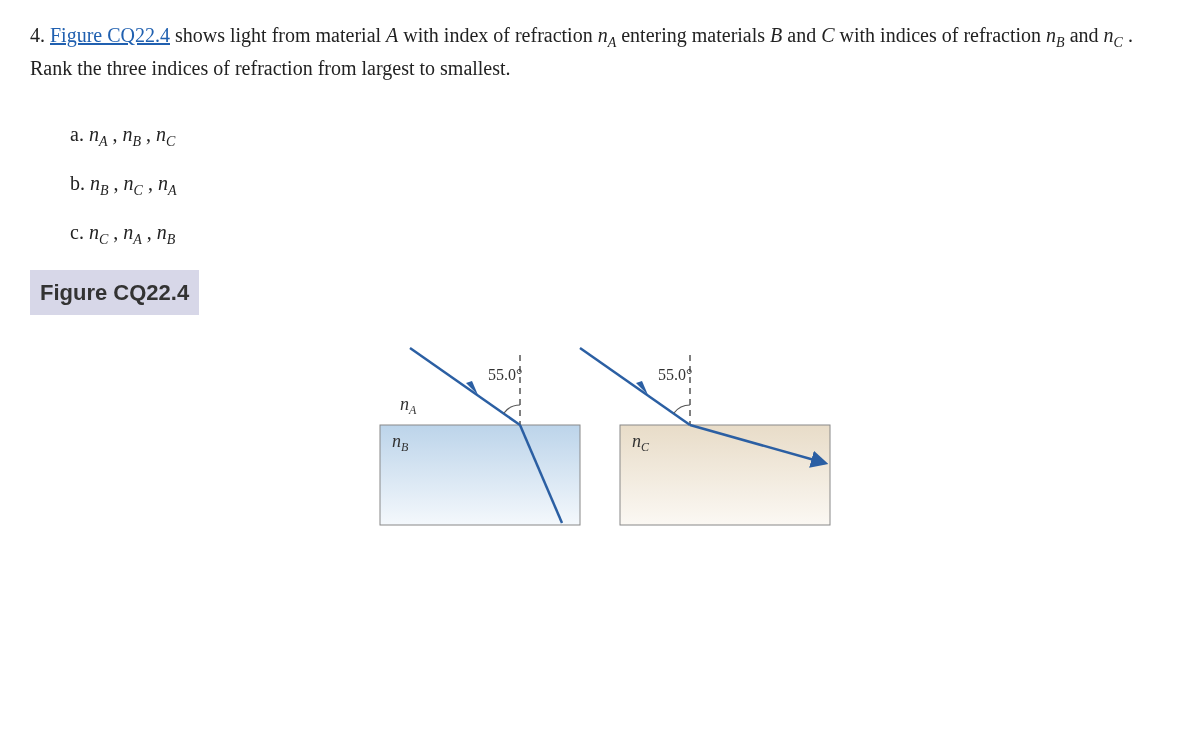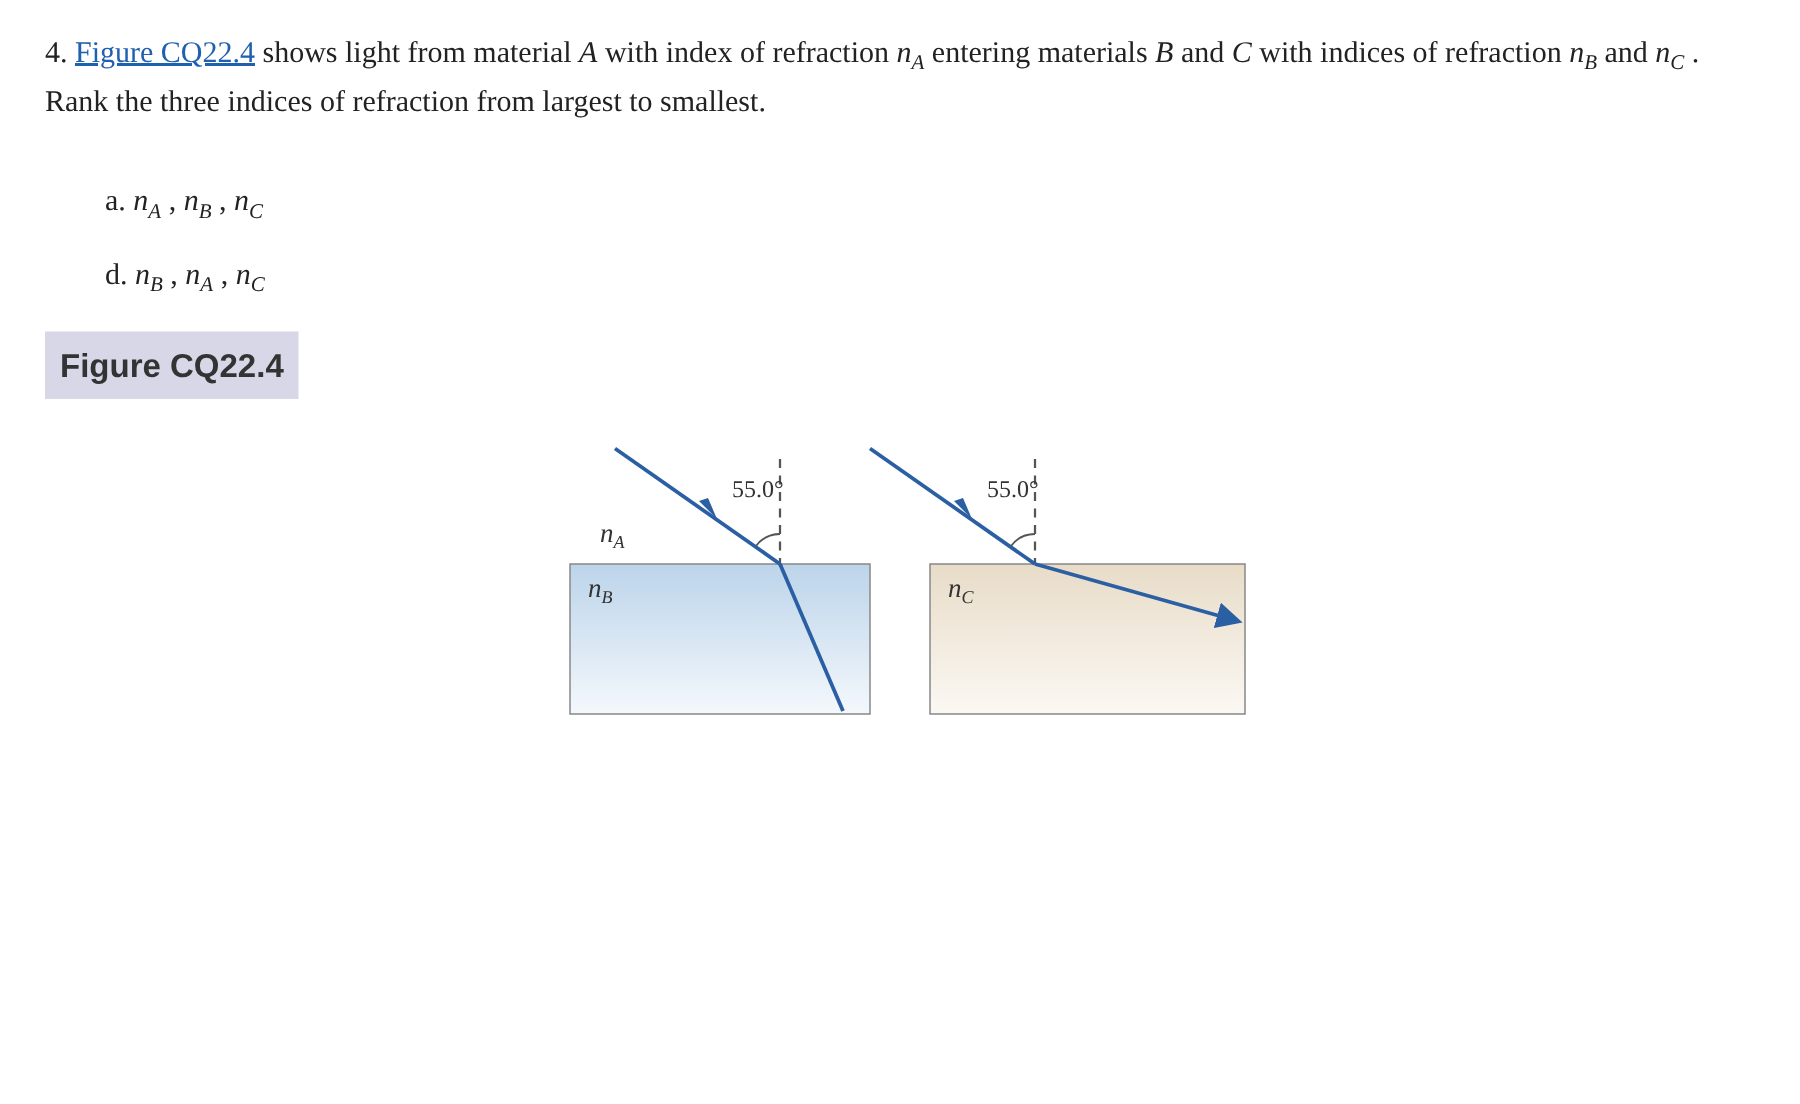--- a/index.html
+++ b/index.html
@@ -56,21 +56,24 @@
   <a href="#" class="figure-link">Figure CQ22.4</a>
   <span> shows light from material </span><span class="ital">A</span><span> with index of refraction </span><span class="ital">n</span><span class="sub">A</span><span> entering materials </span><span class="ital">B</span><span> and </span><span class="ital">C</span><span> with indices of refraction </span><span class="ital">n</span><span class="sub">B</span><span> and </span><span class="ital">n</span><span class="sub">C</span><span> . Rank the three indices of refraction from largest to smallest.</span>
 </div>
 
 
 <div class="options">
   <div class="option">
     <span>a. </span><span class="ital">n</span><span class="sub">A</span> , <span class="ital">n</span><span class="sub">B</span> , <span class="ital">n</span><span class="sub">C</span>
   </div>
   <div class="option">
-    <span>d. </span><span class="ital">n</span><span class="sub">B</span> , <span class="ital">n</span><span class="sub">A</span> , <span class="ital">n</span><span class="sub">C</span>
+    <span>b. </span><span class="ital">n</span><span class="sub">B</span> , <span class="ital">n</span><span class="sub">C</span> , <span class="ital">n</span><span class="sub">A</span>
+  </div>
+  <div class="option">
+    <span>c. </span><span class="ital">n</span><span class="sub">C</span> , <span class="ital">n</span><span class="sub">A</span> , <span class="ital">n</span><span class="sub">B</span>
   </div>
 </div>
 
 
 <div class="figure-label-box">Figure CQ22.4</div>
 
 
 <div class="figure-area">
 <svg width="500" height="200" viewBox="0 0 500 200">
   <defs>

